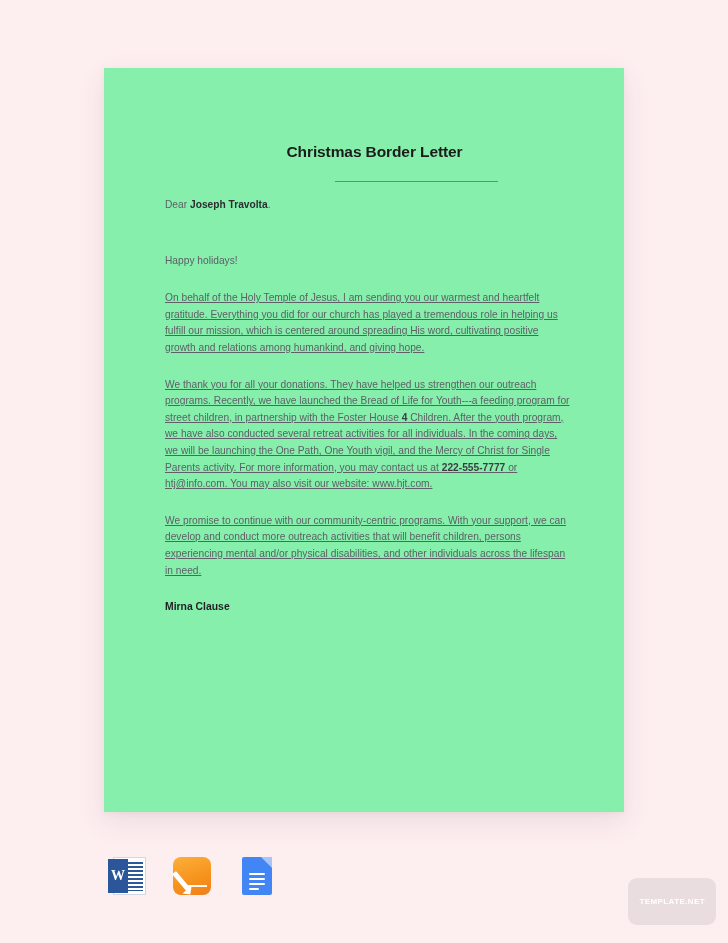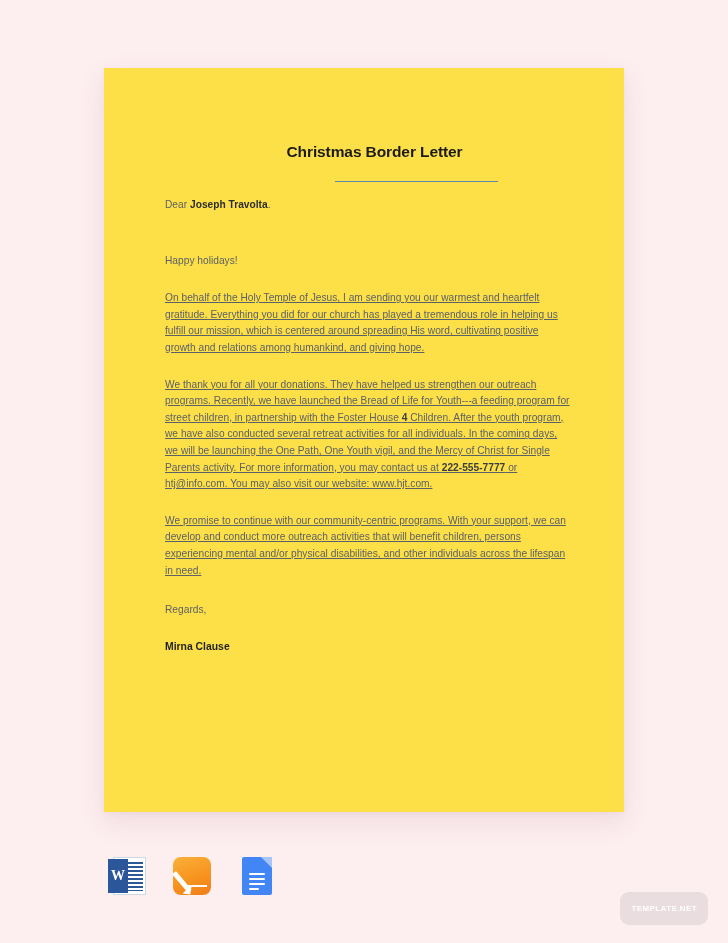--- a/index.html
+++ b/index.html
@@ -15,21 +15,21 @@
     position: relative;
   }
 
   
   .page {
     position: absolute;
     left: 104px;
     top: 68px;
     width: 520px;
     height: 744px;
-    background: #fde047;
+    background: #86efac;
     box-shadow: 0 10px 26px rgba(120, 70, 80, 0.10),
                 0 2px 6px rgba(120, 70, 80, 0.06);
   }
 
   .letter {
     position: absolute;
     left: 61px;
     top: 75px;
     right: 54px;
   }
@@ -202,28 +202,28 @@
     height: 2px;
     background: #ffffff;
     margin-bottom: 3px;
     border-radius: 1px;
   }
   .gdoc-lines i.short { width: 10px; }
 
   
   .watermark {
     position: absolute;
-    right: 20px;
+    right: 12px;
     bottom: 18px;
     background: #e9dde0;
     color: #ffffff;
     font-size: 8px;
     font-weight: bold;
     letter-spacing: 0.4px;
-    padding: 12px 11px;
+    padding: 19px 11px;
     border-radius: 9px;
   }
 </style>
 </head>
 <body>
 
 <div class="page">
   <div class="letter">
 
     <div class="doc-title">Christmas Border Letter</div>
@@ -235,21 +235,20 @@
     <div class="body-text salutation"><span>Dear </span><b>Joseph Travolta</b><span>.</span></div>
 
     <div class="body-text happy">Happy holidays!</div>
 
     <p class="body-text para first">On behalf of the Holy Temple of Jesus, I am sending you our warmest and heartfelt gratitude. Everything you did for our church has played a tremendous role in helping us fulfill our mission, which is centered around spreading His word, cultivating positive growth and relations among humankind, and giving hope.</p>
 
     <p class="body-text para"><span>We thank you for all your donations. They have helped us strengthen our outreach programs. Recently, we have launched the Bread of Life for Youth---a feeding program for street children, in partnership with the Foster House </span><span class="strong">4</span><span> Children. After the youth program, we have also conducted several retreat activities for all individuals. In the coming days, we will be launching the One Path, One Youth vigil, and the Mercy of Christ for Single Parents activity. For more information, you may contact us at </span><span class="strong">222-555-7777</span><span> or htj@info.com. You may also visit our website: www.hjt.com.</span></p>
 
     <p class="body-text para">We promise to continue with our community-centric programs. With your support, we can develop and conduct more outreach activities that will benefit children, persons experiencing mental and/or physical disabilities, and other individuals across the lifespan in need.</p>
 
-    <div class="body-text regards">Regards,</div>
 
     <div class="signature">Mirna Clause</div>
 
   </div>
 </div>
 
 <div class="icon-row">
 
   <div class="fmt-icon">
     <div class="word-doc"></div>

